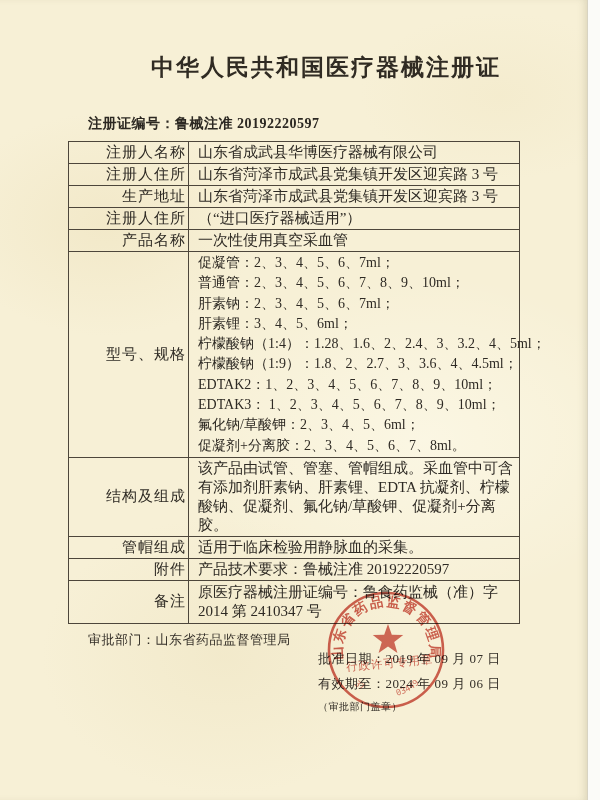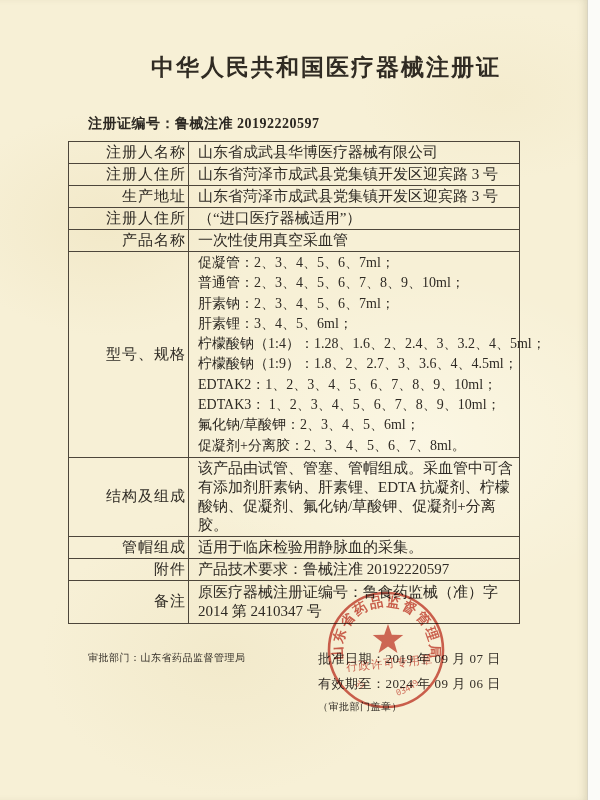--- a/index.html
+++ b/index.html
@@ -45,21 +45,21 @@
   tr.r-single{height:22px;}
   tr.r-prod{height:20px;}
   tr.r-spec{height:204px;}
   tr.r-struct{height:65px;}
   tr.r-line{height:21px;}
   tr.r-remark{height:43px;}
   .spec-line{font-size:14px;line-height:20.3px;white-space:nowrap;}
   td.struct-td{font-size:13.5px;line-height:21.5px;padding-top:2px;}
   td.remark-td{font-size:14px;line-height:20px;}
   .footer-left{
-    position:absolute;left:88px;top:651px;font-size:10px;color:#332e27;letter-spacing:.5px;
+    position:absolute;left:88px;top:631px;font-size:13px;color:#332e27;letter-spacing:.5px;
   }
   .footer-right{position:absolute;left:318px;top:650px;font-size:13px;color:#332e27;}
   .footer-right .fr-line{margin-bottom:7px;letter-spacing:.5px;}
   .seal-note{font-size:10px;letter-spacing:1px;}
   .seal{
     position:absolute;left:306px;top:570px;width:160px;height:160px;
     mix-blend-mode:multiply;opacity:.88;pointer-events:none;
   }
 </style>
 </head>

